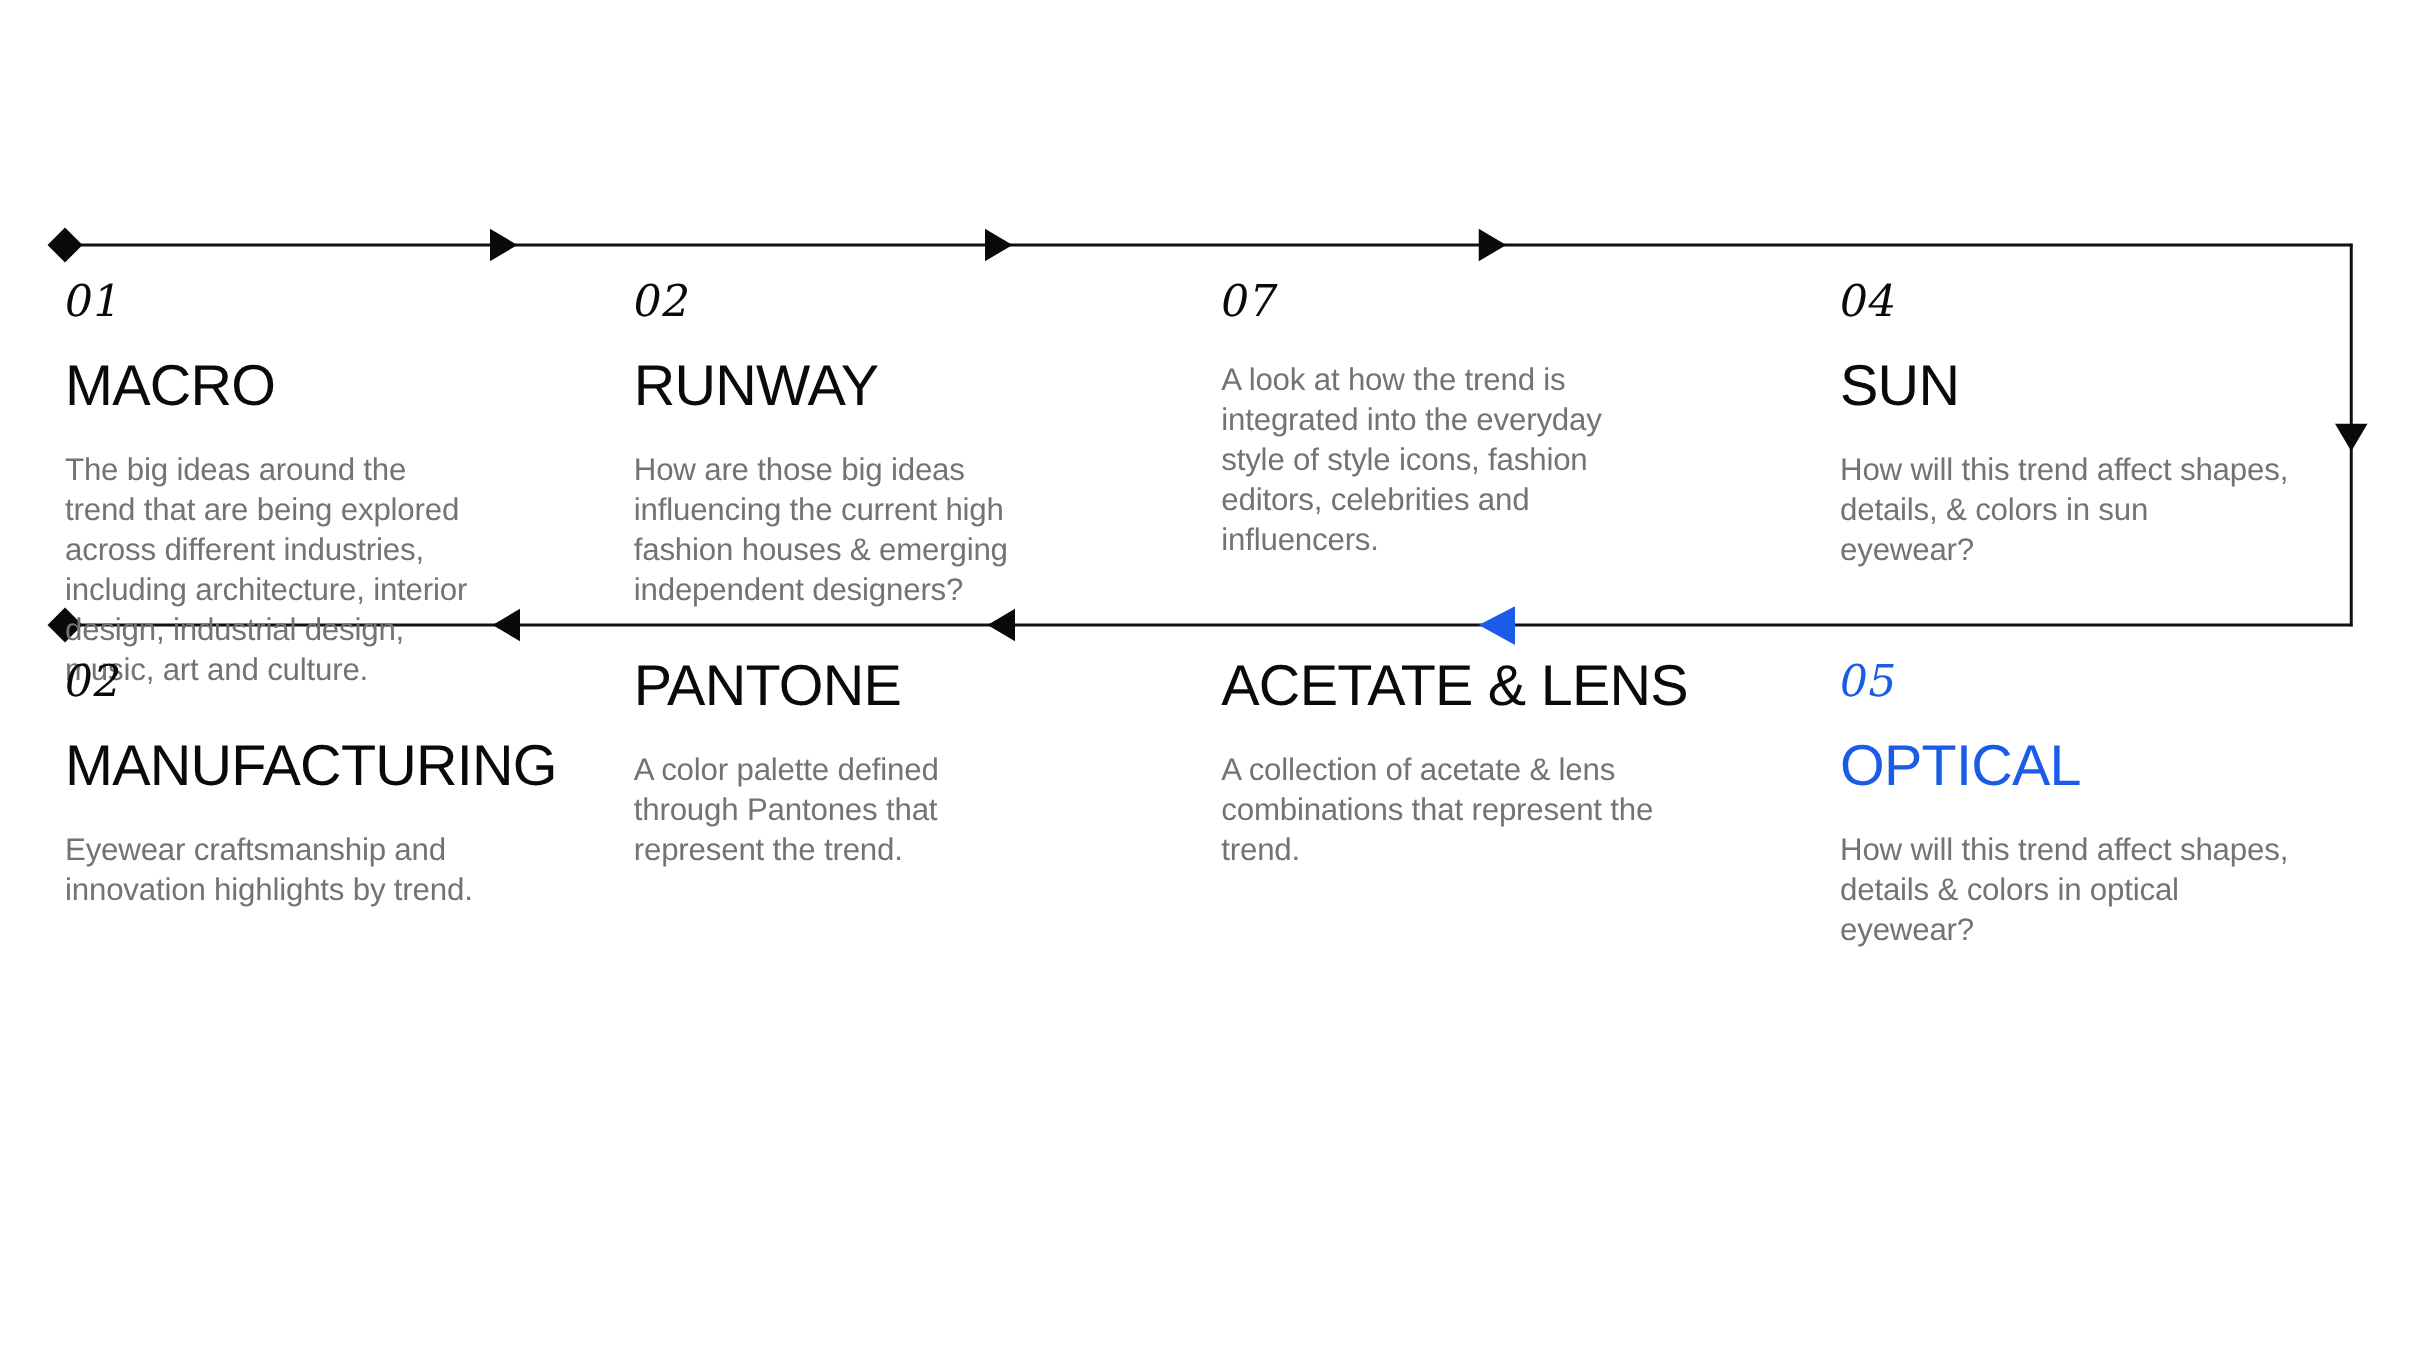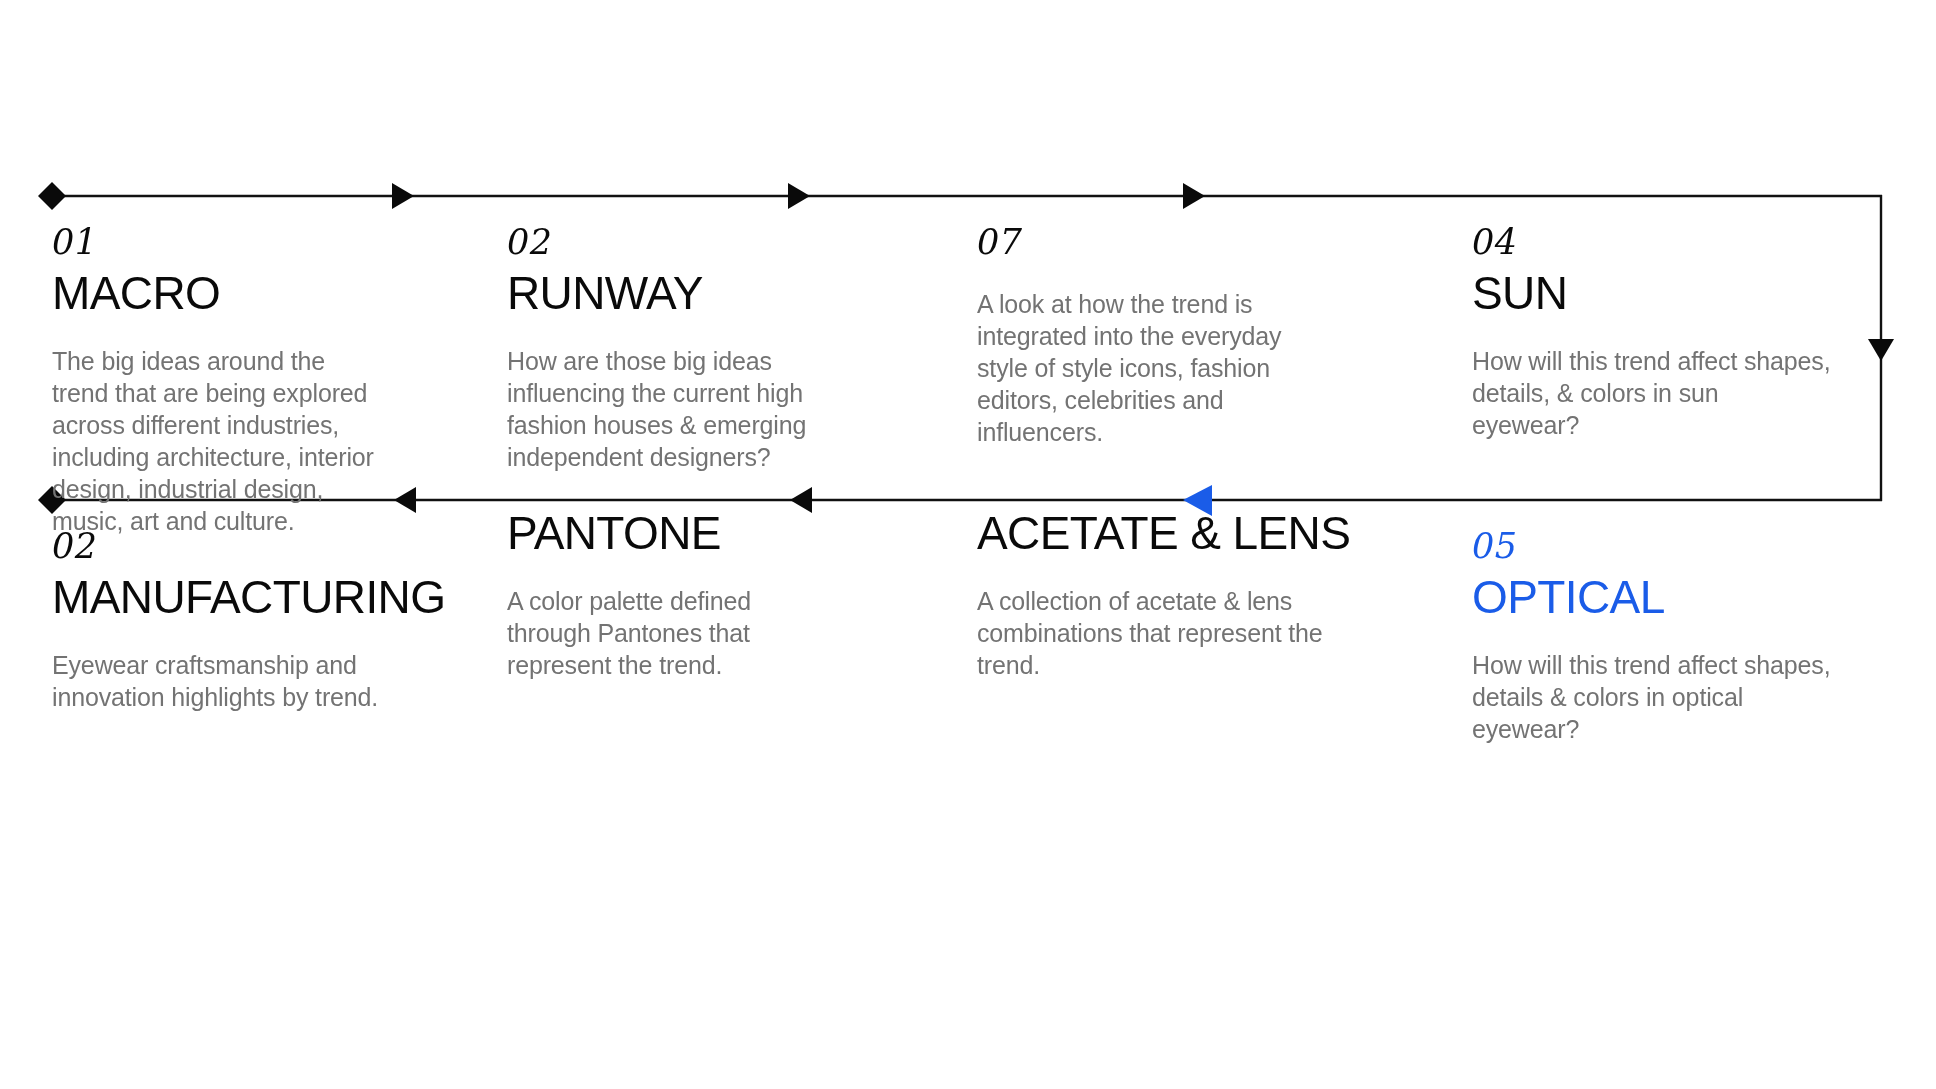--- a/index.html
+++ b/index.html
@@ -36,21 +36,21 @@
     margin-top:29px;
     white-space:nowrap;
   }
   .title{
     font-family:"Liberation Sans", sans-serif;
     font-size:46px;
     font-weight:400;
     line-height:1.02;
     letter-spacing:-0.6px;
     color:#0a0a0a;
-    margin-top:10px;
+    margin-top:25px;
     white-space:nowrap;
   }
   .desc{
     font-size:25px;
     line-height:1.28;
     letter-spacing:-0.15px;
     color:#737373;
     margin-top:28px;
     max-width:330px;
   }

